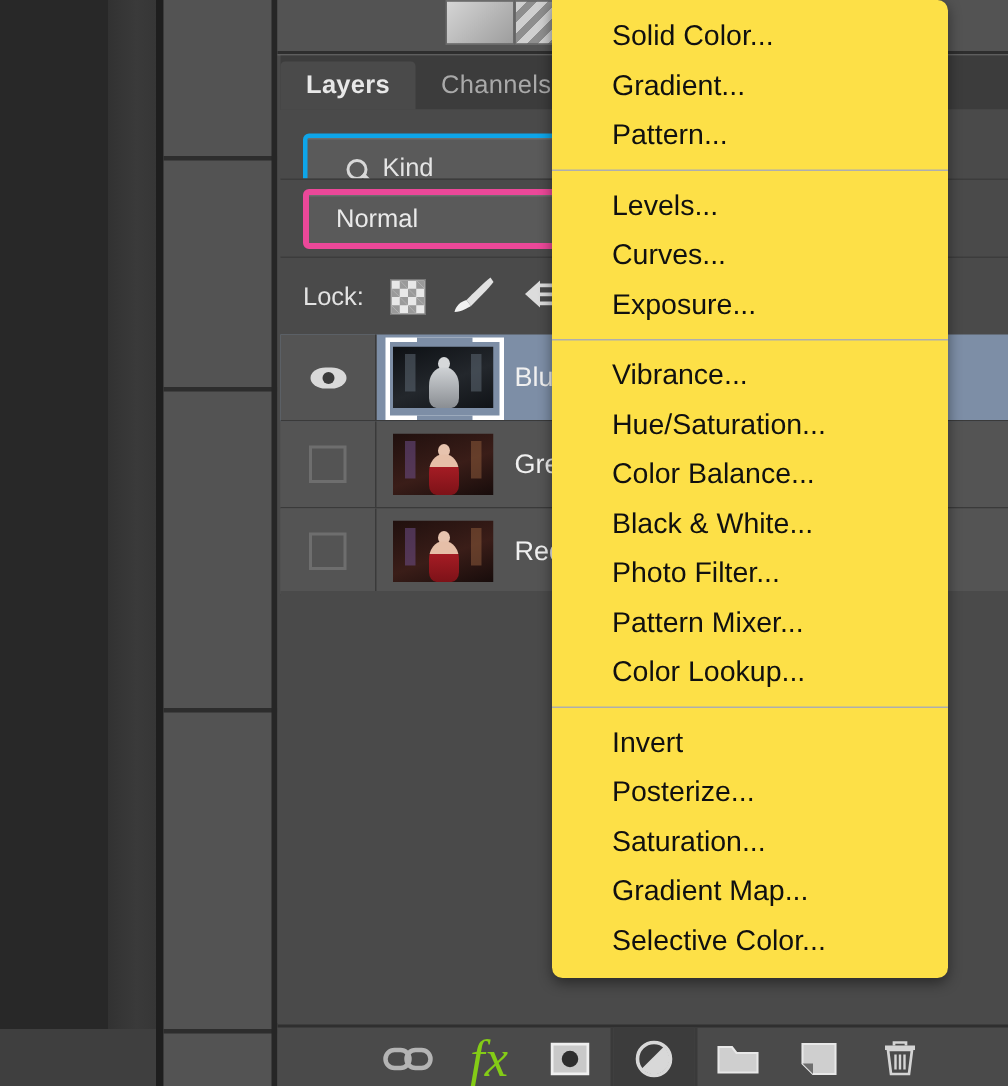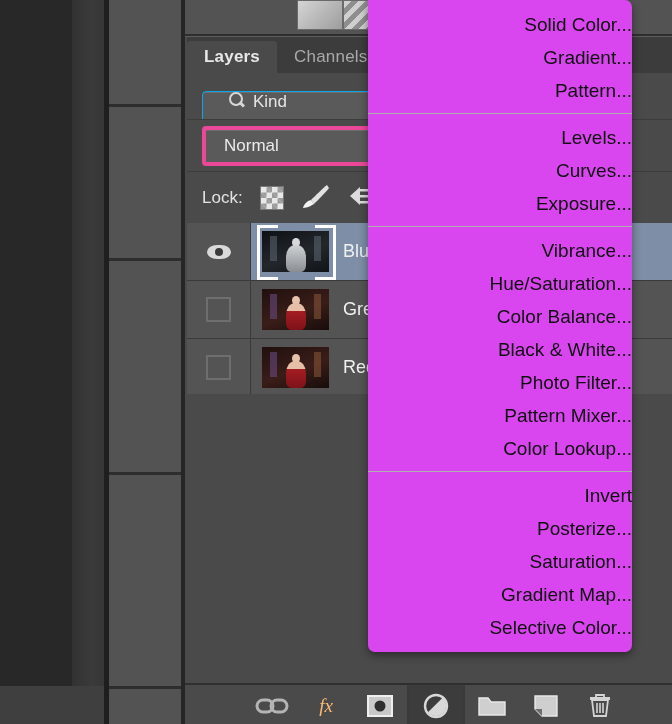--- a/index.html
+++ b/index.html
@@ -130,24 +130,24 @@
     width: 485px; height: 44px;
     background: #4a4a4a;
     display: flex;
     align-items: center;
   }
   #kind-select {
     margin-left: 15px;
     height: 30px;
     width: 290px;
     background: #5a5a5a;
-    border: 1px solid #0ea5e9;
+    border: 3px solid #0ea5e9;
     border-radius: 4px;
     display: flex;
-    align-items: flex-start;
+    align-items: flex-end;
     box-shadow: inset 0 1px 0 #6d6d6d;
     margin-top: 23px;
   }
   #kind-select .magnifier {
     margin-left: 26px;
     width: 16px; height: 16px;
     position: relative;
   }
   #kind-select .magnifier::before {
     content: "";
@@ -364,28 +364,27 @@
   }
   .bb-btn.active { background: #3c3c3c; }
   .bb-spacer { width: 60px; height: 41px; }
   .sep-v { width: 2px; height: 41px; background: #3a3a3a; }
 
   
   #context-menu {
     position: absolute;
     left: 368px; top: 0;
     width: 264px;
-    background: #d946ef;
+    background: #fde047;
     border-bottom-left-radius: 7px;
     border-bottom-right-radius: 7px;
     border-top-right-radius: 7px;
     box-shadow: 0 3px 9px rgba(0,0,0,.45);
     padding-bottom: 8px;
     overflow: hidden;
-    text-align: right;
   }
   .menu-section { padding: 0; }
   .menu-item {
     height: 33px;
     line-height: 33px;
     padding-left: 40px;
     font-size: 19px;
     color: #101010;
     white-space: nowrap;
   }
@@ -528,21 +527,21 @@
   <div id="bottom-bar">
     <div class="bb-spacer"></div>
     <div class="bb-group">
       <div class="bb-btn">
         <svg width="34" height="20" viewBox="0 0 34 20">
           <rect x="2" y="4" width="16" height="12" rx="6" fill="none" stroke="#b4b4b4" stroke-width="3"></rect>
           <rect x="16" y="4" width="16" height="12" rx="6" fill="none" stroke="#b4b4b4" stroke-width="3"></rect>
         </svg>
       </div>
       <div class="bb-btn">
-        <span style="font-family:'Liberation Serif',serif;font-style:italic;font-size:19px;color:#fdba74;">fx</span>
+        <span style="font-family:'Liberation Serif',serif;font-style:italic;font-size:35px;color:#84cc16;">fx</span>
       </div>
       <div class="bb-btn">
         <svg width="26" height="22" viewBox="0 0 26 22">
           <rect x="1" y="1" width="24" height="20" fill="#c9c9c9" stroke="#efefef" stroke-width="2"></rect>
           <circle cx="13" cy="11" r="5.5" fill="#2e2e2e"></circle>
         </svg>
       </div>
     </div>
     <div class="sep-v"></div>
     <div class="bb-group">

